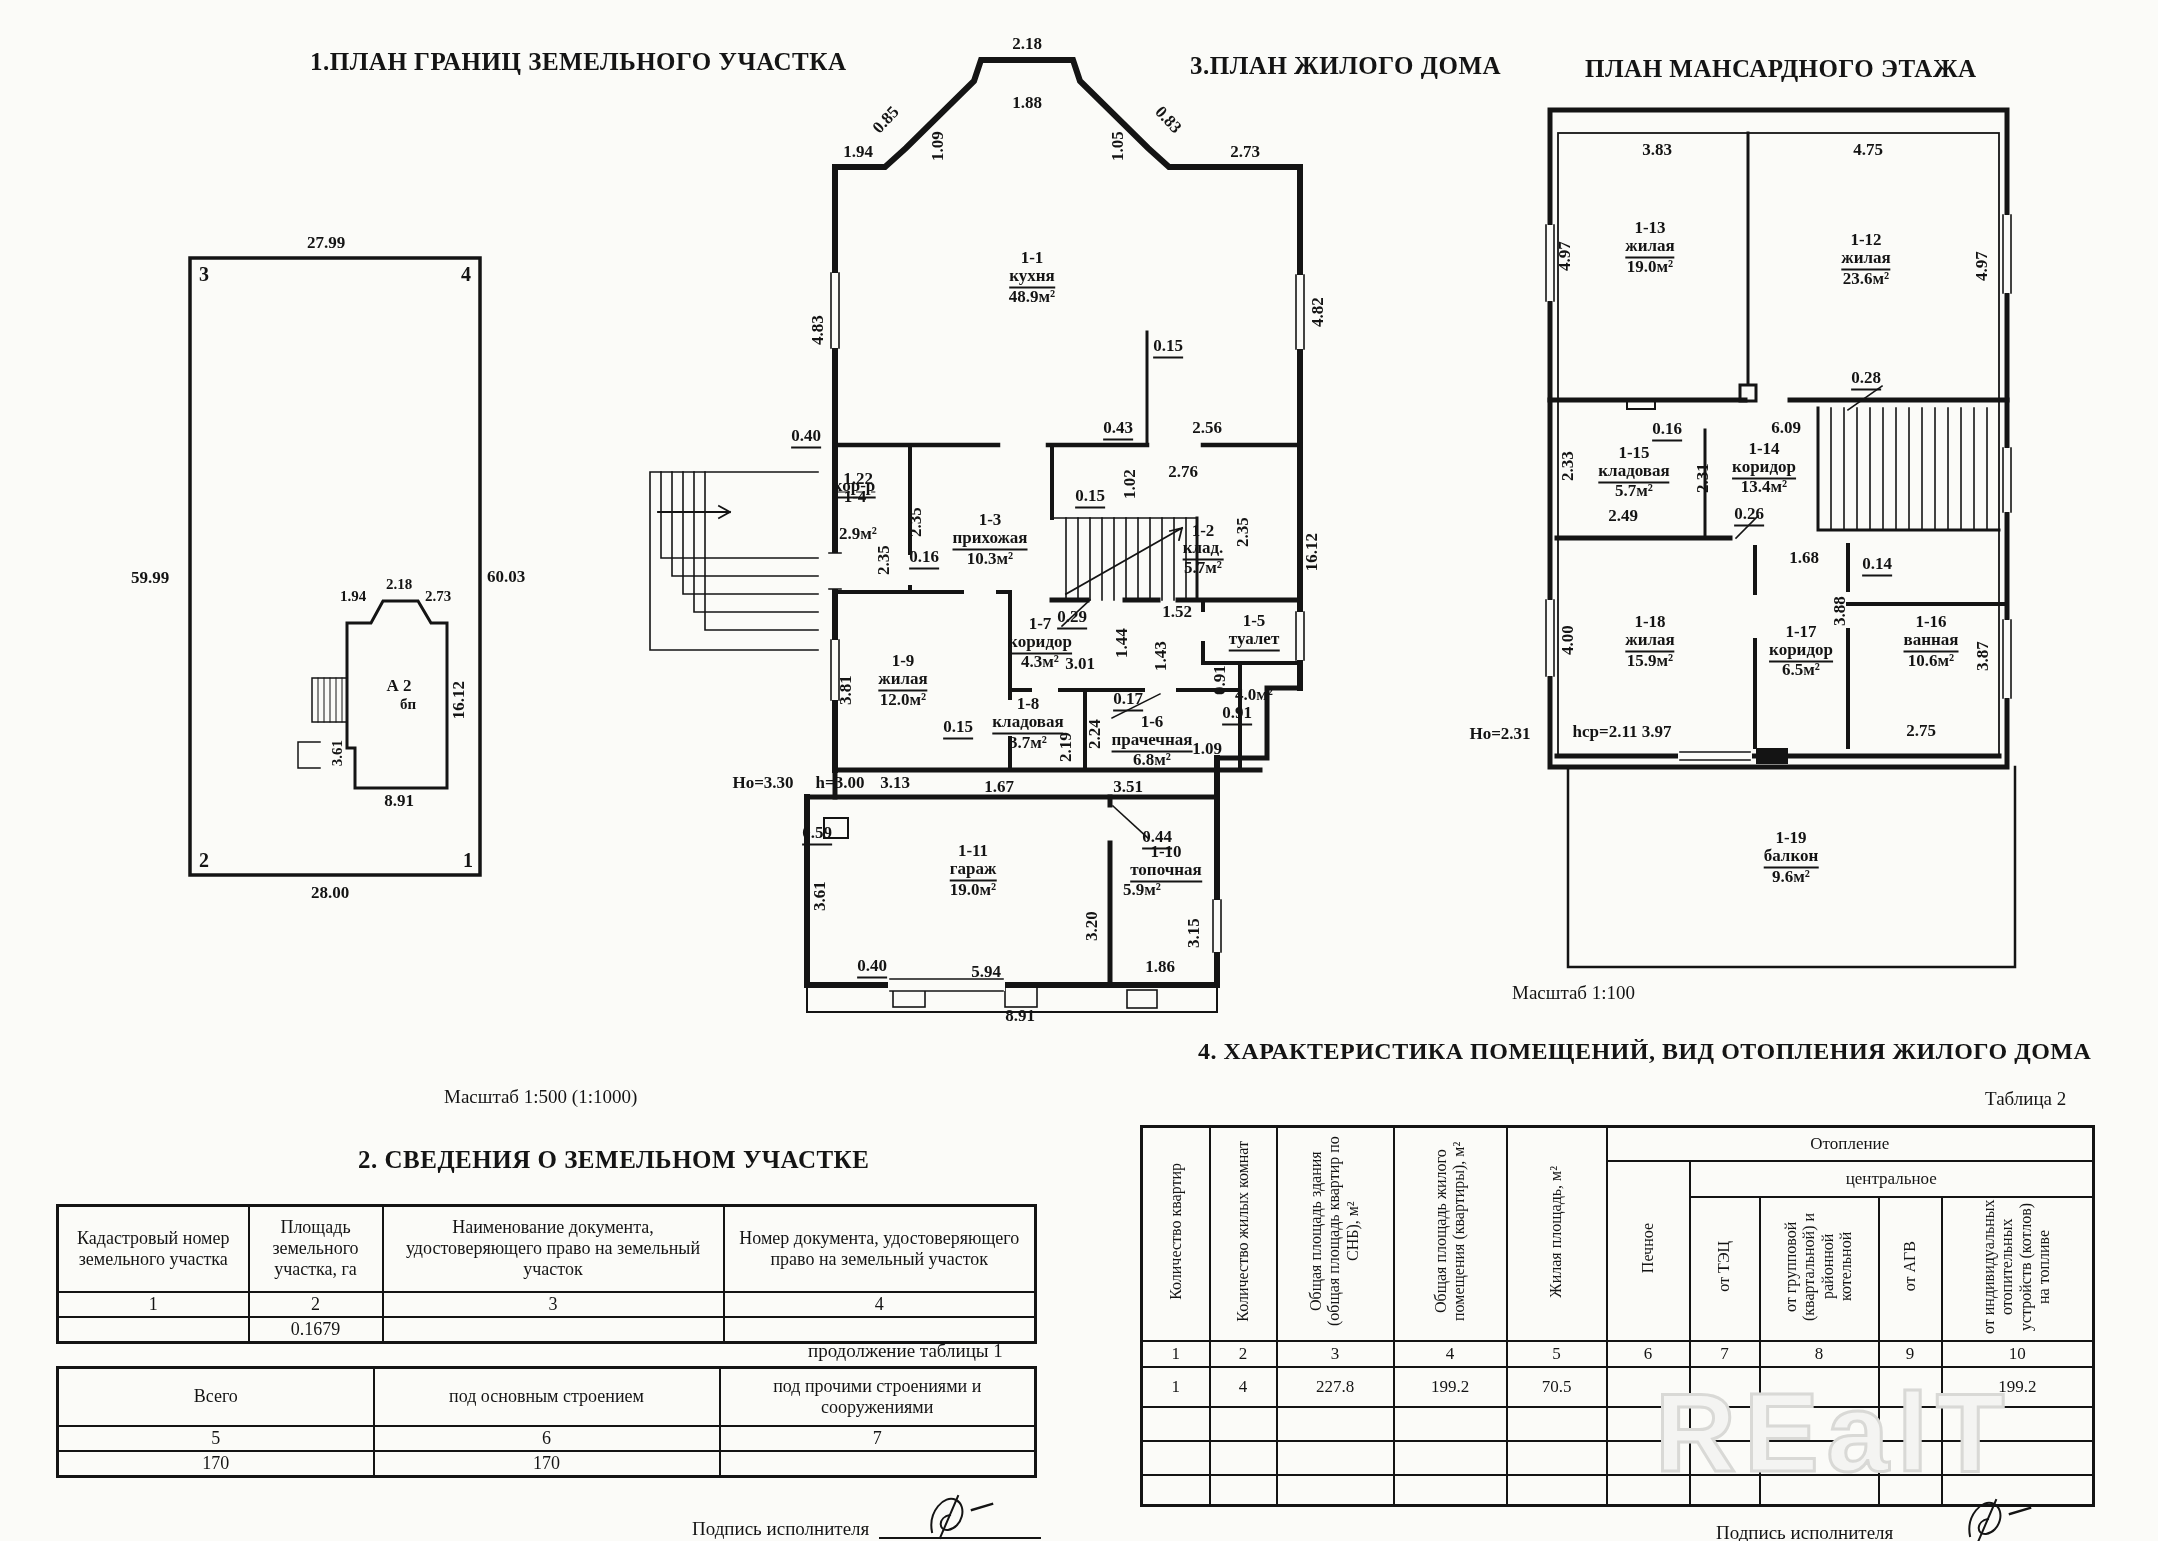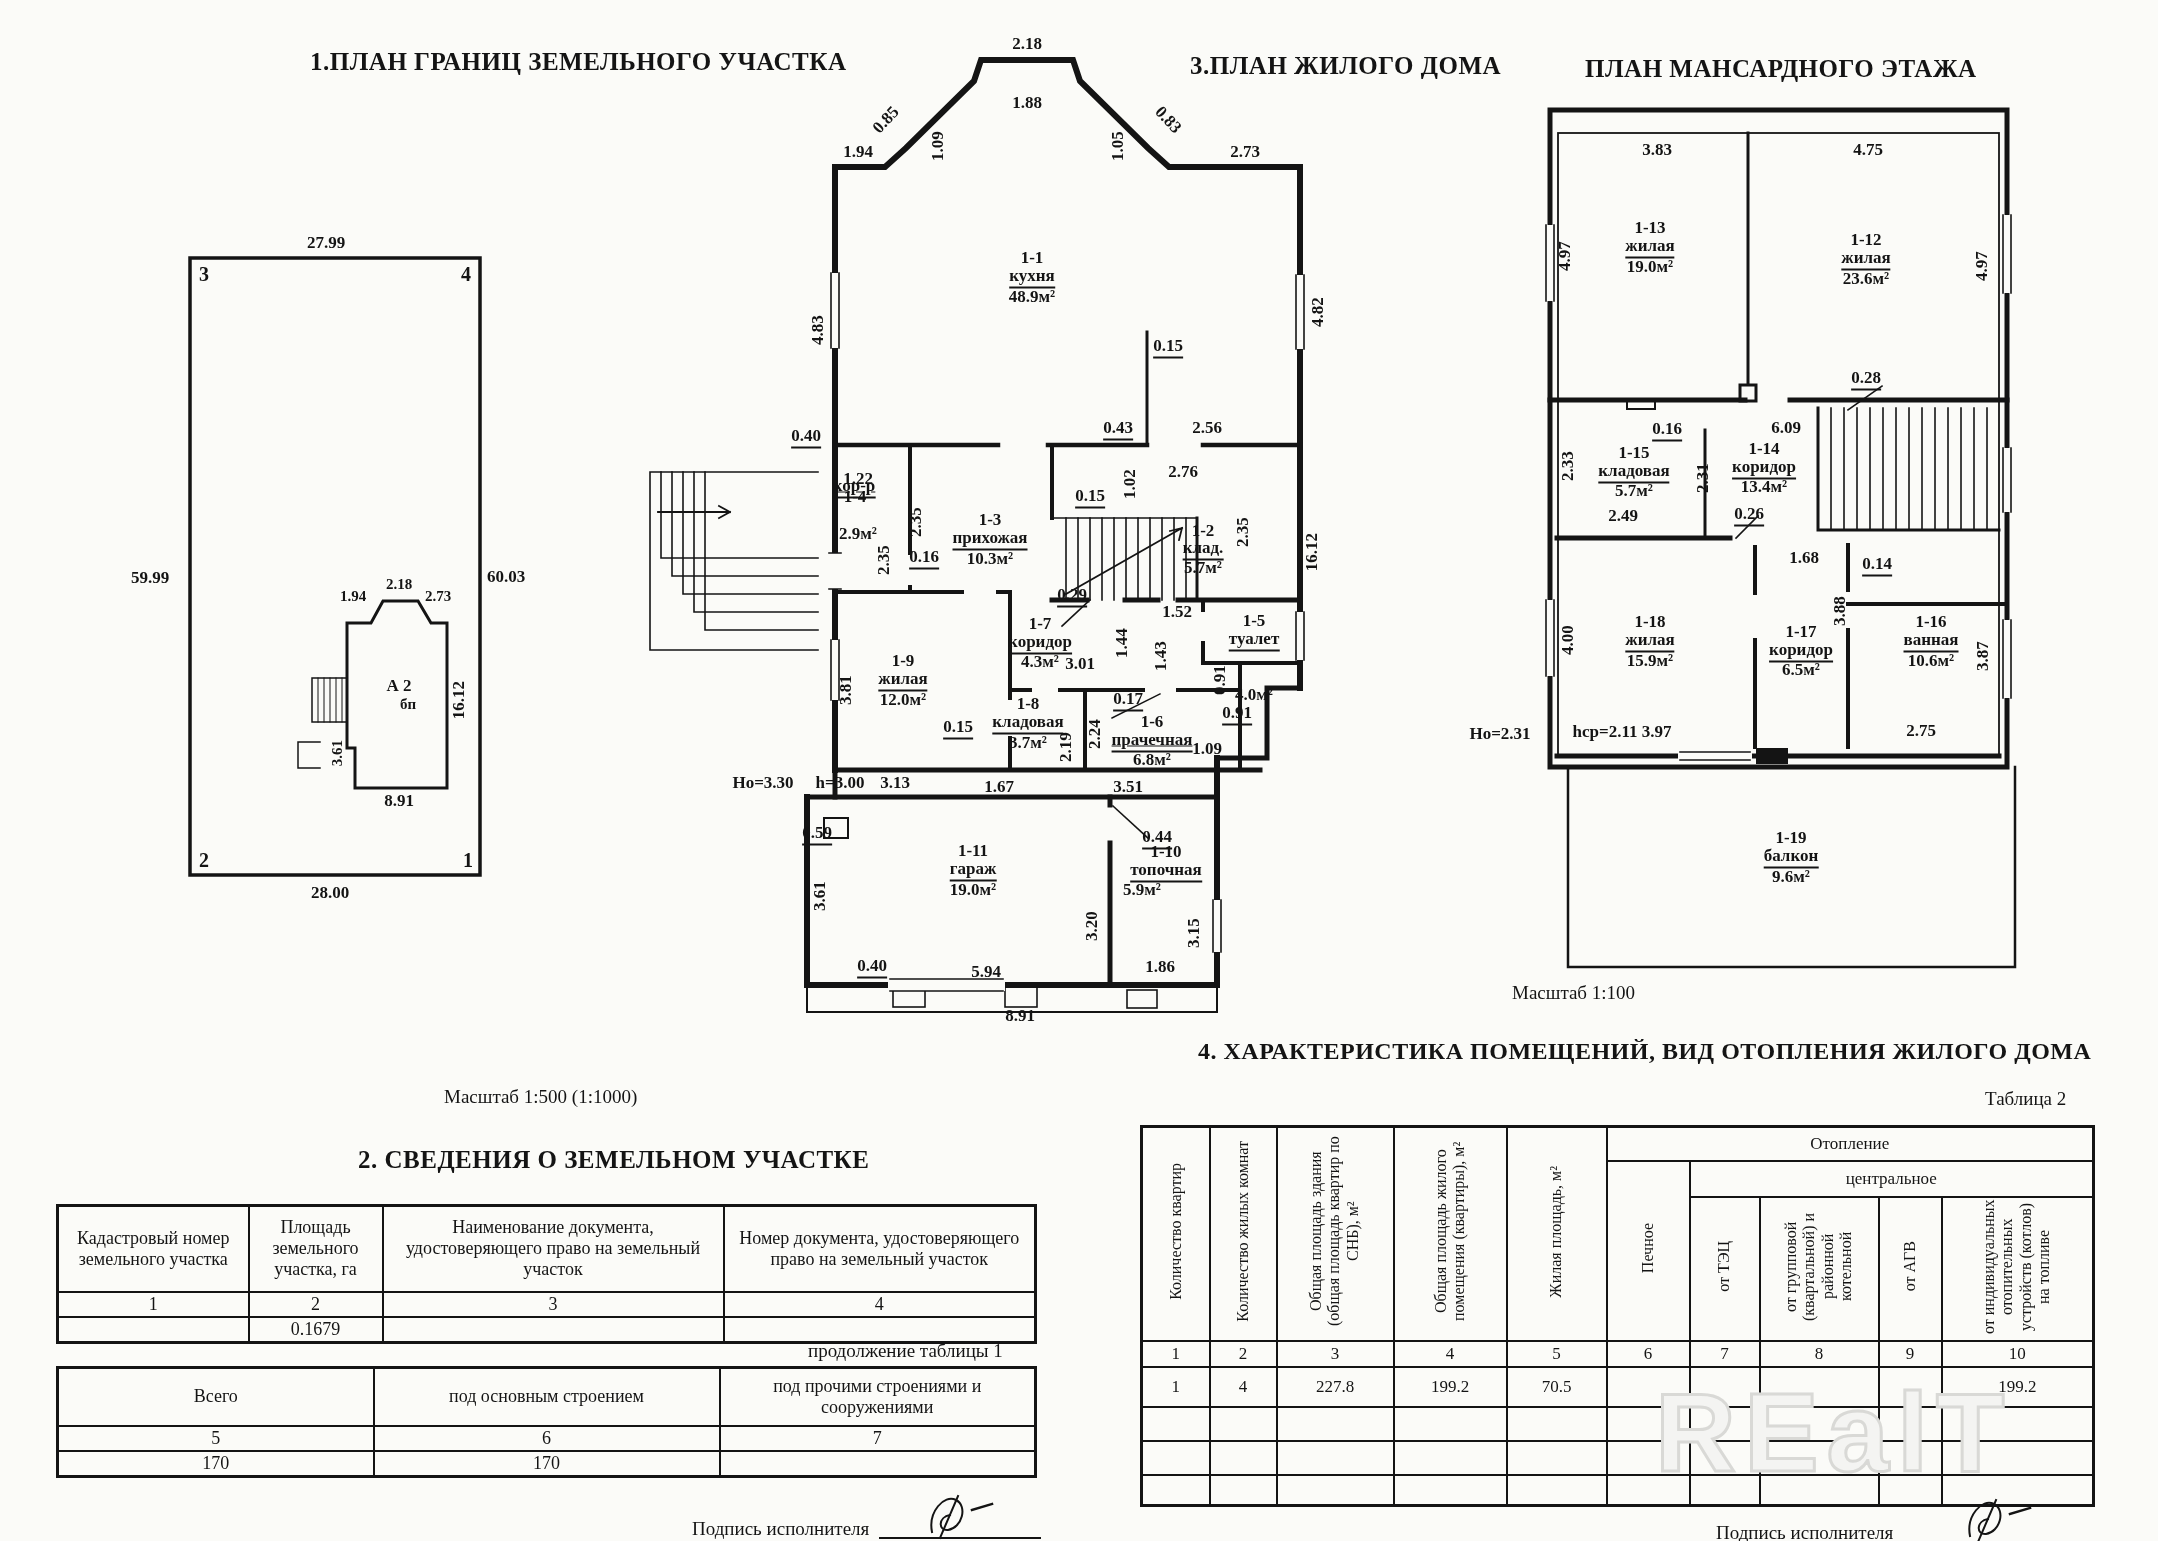--- a/index.html
+++ b/index.html
@@ -230,21 +230,21 @@
     <span class="lbl ul" style="left: 990px; top: 539px; transform: translate(-50%, -50%);">прихожая</span>
     <span class="lbl" style="left: 990px; top: 559px; transform: translate(-50%, -50%);">10.3м²</span>
     <span class="lbl ul" style="left: 1090px; top: 497px; transform: translate(-50%, -50%);">0.15</span>
     <span class="lbl" style="left: 1130px; top: 484px; transform: translate(-50%, -50%) rotate(-90deg);">1.02</span>
     <span class="lbl" style="left: 1183px; top: 472px; transform: translate(-50%, -50%);">2.76</span>
     <span class="lbl" style="left: 1203px; top: 531px; transform: translate(-50%, -50%);">1-2</span>
     <span class="lbl ul" style="left: 1203px; top: 549px; transform: translate(-50%, -50%);">клад.</span>
     <span class="lbl" style="left: 1203px; top: 568px; transform: translate(-50%, -50%);">5.7м²</span>
     <span class="lbl" style="left: 1243px; top: 532px; transform: translate(-50%, -50%) rotate(-90deg);">2.35</span>
     <span class="lbl" style="left: 1312px; top: 552px; transform: translate(-50%, -50%) rotate(-90deg);">16.12</span>
-    <span class="lbl ul" style="left: 1072px; top: 596px; transform: translate(-50%, -50%); text-align: right;">0.29</span>
+    <span class="lbl ul" style="left: 1072px; top: 618px; transform: translate(-50%, -50%); text-align: right;">0.29</span>
     <span class="lbl" style="left: 1177px; top: 612px; transform: translate(-50%, -50%);">1.52</span>
     <span class="lbl" style="left: 1122px; top: 643px; transform: translate(-50%, -50%) rotate(-90deg);">1.44</span>
     <span class="lbl" style="left: 1161px; top: 656px; transform: translate(-50%, -50%) rotate(-90deg);">1.43</span>
     <span class="lbl" style="left: 1254px; top: 621px; transform: translate(-50%, -50%);">1-5</span>
     <span class="lbl ul" style="left: 1254px; top: 640px; transform: translate(-50%, -50%);">туалет</span>
     <span class="lbl" style="left: 1254px; top: 659px; transform: translate(-50%, -50%); margin-top: 36px;">4.0м²</span>
     <span class="lbl" style="left: 1040px; top: 624px; transform: translate(-50%, -50%);">1-7</span>
     <span class="lbl ul" style="left: 1040px; top: 643px; transform: translate(-50%, -50%);">коридор</span>
     <span class="lbl" style="left: 1040px; top: 662px; transform: translate(-50%, -50%);">4.3м²</span>
     <span class="lbl" style="left: 1080px; top: 664px; transform: translate(-50%, -50%);">3.01</span>
@@ -253,21 +253,21 @@
     <span class="lbl" style="left: 903px; top: 700px; transform: translate(-50%, -50%);">12.0м²</span>
     <span class="lbl" style="left: 846px; top: 690px; transform: translate(-50%, -50%) rotate(-90deg);">3.81</span>
     <span class="lbl ul" style="left: 958px; top: 728px; transform: translate(-50%, -50%);">0.15</span>
     <span class="lbl" style="left: 1028px; top: 704px; transform: translate(-50%, -50%);">1-8</span>
     <span class="lbl ul" style="left: 1028px; top: 723px; transform: translate(-50%, -50%);">кладовая</span>
     <span class="lbl" style="left: 1028px; top: 743px; transform: translate(-50%, -50%);">3.7м²</span>
     <span class="lbl ul" style="left: 1128px; top: 700px; transform: translate(-50%, -50%);">0.17</span>
     <span class="lbl" style="left: 1095px; top: 734px; transform: translate(-50%, -50%) rotate(-90deg);">2.24</span>
     <span class="lbl" style="left: 1066px; top: 747px; transform: translate(-50%, -50%) rotate(-90deg);">2.19</span>
     <span class="lbl" style="left: 1152px; top: 722px; transform: translate(-50%, -50%);">1-6</span>
-    <span class="lbl ul" style="left: 1152px; top: 741px; transform: translate(-50%, -50%); text-decoration: underline;">прачечная</span>
+    <span class="lbl ul" style="left: 1152px; top: 741px; transform: translate(-50%, -50%);">прачечная</span>
     <span class="lbl" style="left: 1152px; top: 760px; transform: translate(-50%, -50%);">6.8м²</span>
     <span class="lbl" style="left: 1220px; top: 680px; transform: translate(-50%, -50%) rotate(-90deg);">0.91</span>
     <span class="lbl ul" style="left: 1237px; top: 714px; transform: translate(-50%, -50%);">0.91</span>
     <span class="lbl" style="left: 1207px; top: 749px; transform: translate(-50%, -50%);">1.09</span>
     <span class="lbl" style="left: 763px; top: 783px; transform: translate(-50%, -50%);">Но=3.30</span>
     <span class="lbl" style="left: 840px; top: 783px; transform: translate(-50%, -50%);">h=3.00</span>
     <span class="lbl" style="left: 895px; top: 783px; transform: translate(-50%, -50%);">3.13</span>
     <span class="lbl" style="left: 999px; top: 787px; transform: translate(-50%, -50%);">1.67</span>
     <span class="lbl" style="left: 1128px; top: 787px; transform: translate(-50%, -50%);">3.51</span>
     <span class="lbl ul" style="left: 817px; top: 834px; transform: translate(-50%, -50%);">0.59</span>

